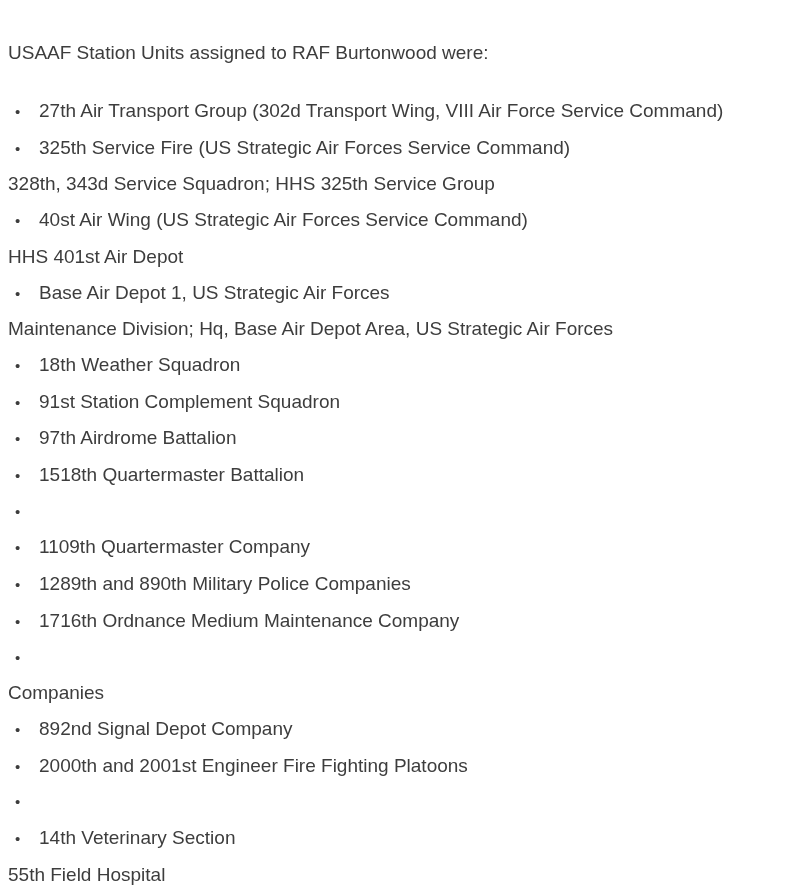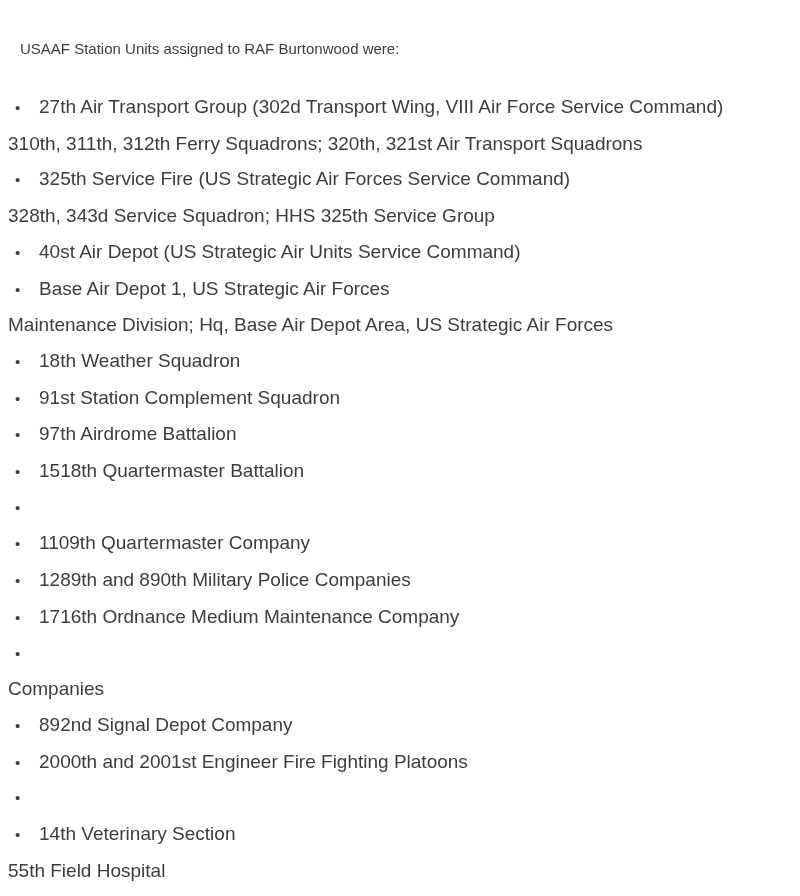--- a/index.html
+++ b/index.html
@@ -13,24 +13,23 @@
     overflow: hidden;
     font-family: "Liberation Sans", "DejaVu Sans", sans-serif;
     color: #3d3d3d;
   }
   .doc {
     padding: 21px 4px 0 8px;
     box-sizing: border-box;
     width: 800px;
   }
   .intro {
-    font-size: 15px;
+    font-size: 19px;
     line-height: 26px;
     white-space: nowrap;
-    margin-left: 12px;
   }
   .unit-list {
     margin-top: 27px;
   }
   .line {
     display: flex;
     align-items: baseline;
     font-size: 19px;
     line-height: 35.7px;
     white-space: nowrap;
@@ -56,35 +55,35 @@
 <body>
 
 <div class="doc">
   <p class="intro">USAAF Station Units assigned to RAF Burtonwood were:</p>
 
   <div class="unit-list">
       <div class="line bulleted">
         <span class="bullet">•</span>
         <span class="text">27th Air Transport Group (302d Transport Wing, VIII Air Force Service Command)</span>
       </div>
-      <div class="line continuation">
-        <span class="bullet"></span>
-        <span class="text">310th, 311th, 312th Ferry Squadrons; 320th, 321st Air Transport Squadrons</span>
-      </div>
       <div class="line bulleted">
         <span class="bullet">•</span>
         <span class="text">325th Service Fire (US Strategic Air Forces Service Command)</span>
       </div>
       <div class="line continuation">
         <span class="bullet"></span>
         <span class="text">328th, 343d Service Squadron; HHS 325th Service Group</span>
       </div>
       <div class="line bulleted">
         <span class="bullet">•</span>
-        <span class="text">40st Air Depot (US Strategic Air Units Service Command)</span>
+        <span class="text">40st Air Wing (US Strategic Air Forces Service Command)</span>
+      </div>
+      <div class="line continuation">
+        <span class="bullet"></span>
+        <span class="text">HHS 401st Air Depot</span>
       </div>
       <div class="line bulleted">
         <span class="bullet">•</span>
         <span class="text">Base Air Depot 1, US Strategic Air Forces</span>
       </div>
       <div class="line continuation">
         <span class="bullet"></span>
         <span class="text">Maintenance Division; Hq, Base Air Depot Area, US Strategic Air Forces</span>
       </div>
       <div class="line bulleted">

